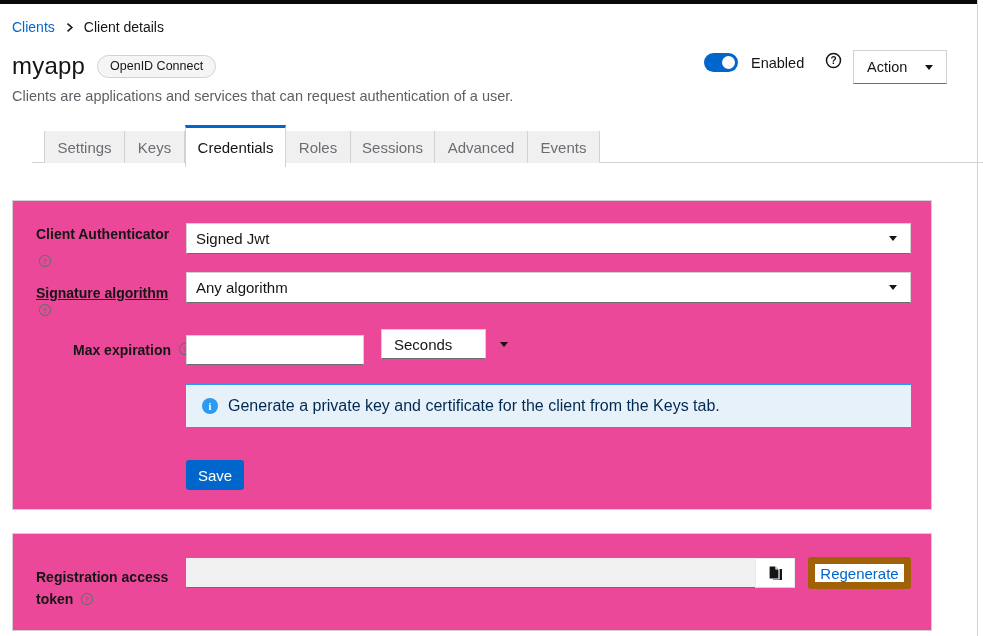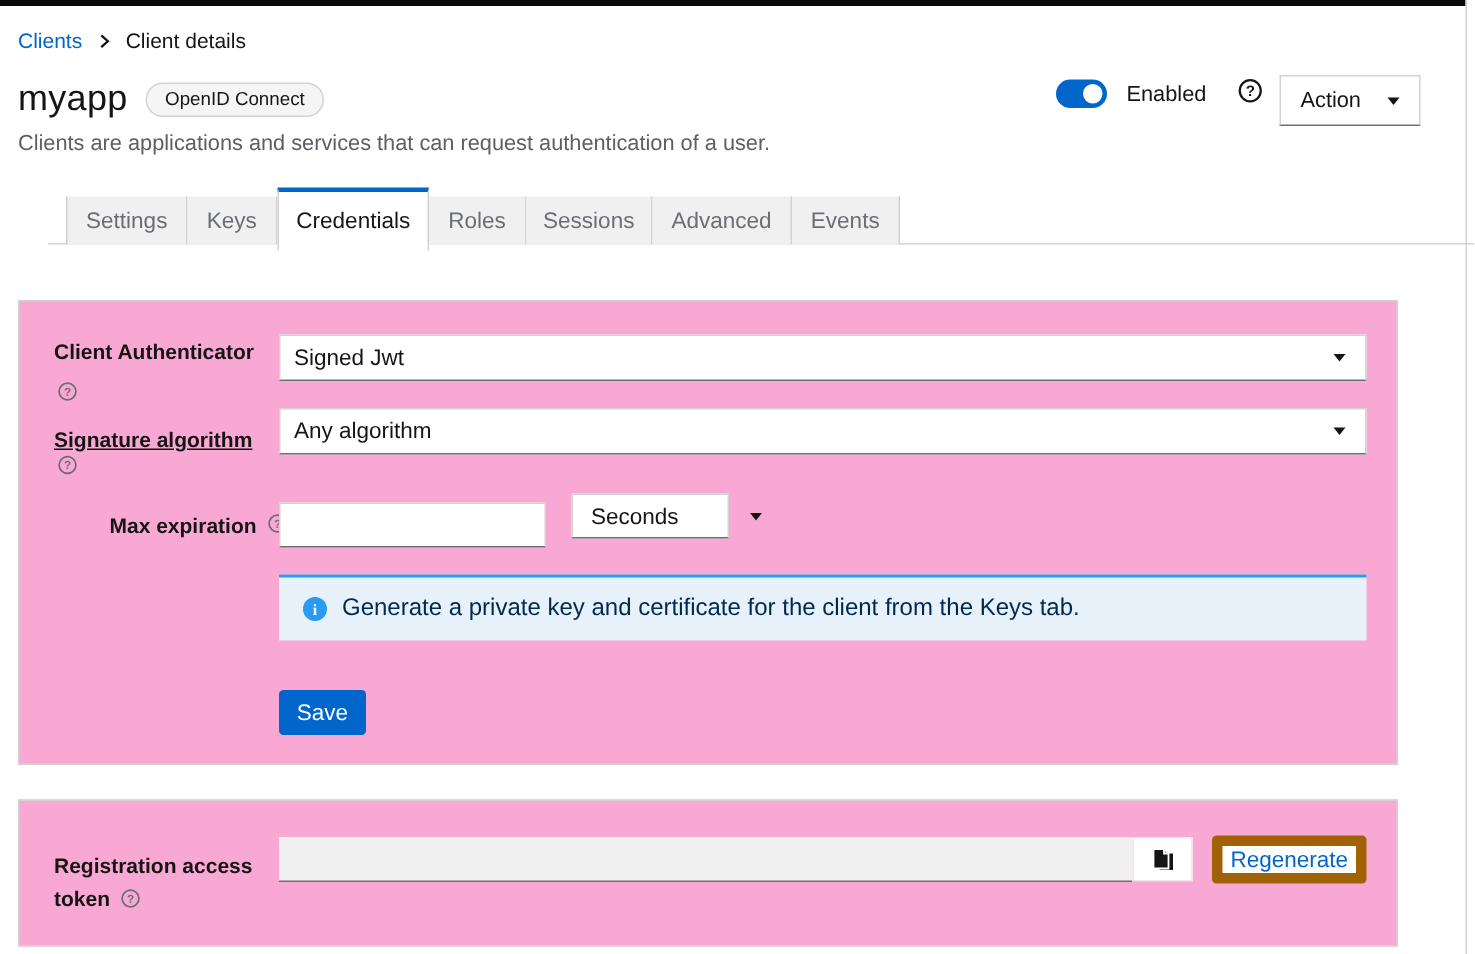--- a/index.html
+++ b/index.html
@@ -35,21 +35,21 @@
   
   .tabstrip { position:absolute; left:0; top:125px; width:977px; height:38px; border-bottom:1px solid #d2d2d2;
               display:flex; align-items:flex-start; padding-left:12px;margin-left:32px; }
   .tab { height:32px; margin-top:6px; background:#f0f0f0; color:#6a6e73; font-size:15px;
          display:flex; align-items:center; justify-content:center; border-right:1px solid #d2d2d2; cursor:pointer; position:relative; }
   .tab:first-child { border-left:1px solid #d2d2d2; }
   .tab.active { height:42px; margin-top:0; margin-bottom:-5px; background:#fff; color:#151515;
                 border:1px solid #d2d2d2; border-top:3px solid #0066cc; border-bottom:none; z-index:2; }
 
   
-  .card { position:absolute; left:12px; width:920px; background:#f9a8d4; border:1px solid #d2d2d2; }
+  .card { position:absolute; left:12px; width:920px; background:#ec4899; border:1px solid #d2d2d2; }
   .card1 { top:200px; height:310px; }
   .card2 { top:533px; height:98px; }
 
   .form-label { position:absolute; font-size:14px; font-weight:600; color:#151515; }
   .help-icon { display:inline-flex; cursor:pointer; }
 
   .pf-select, .pf-input { position:absolute; background:#fff; border:1px solid #d2d2d2; border-bottom:1px solid #6a6e73;
                display:flex; align-items:center; font-size:15px; color:#151515; cursor:pointer;gap:48px; }
   .pf-select { justify-content:space-between; padding:0 13px 0 9px; }
   .pf-input { padding:0 9px; cursor:text; }

